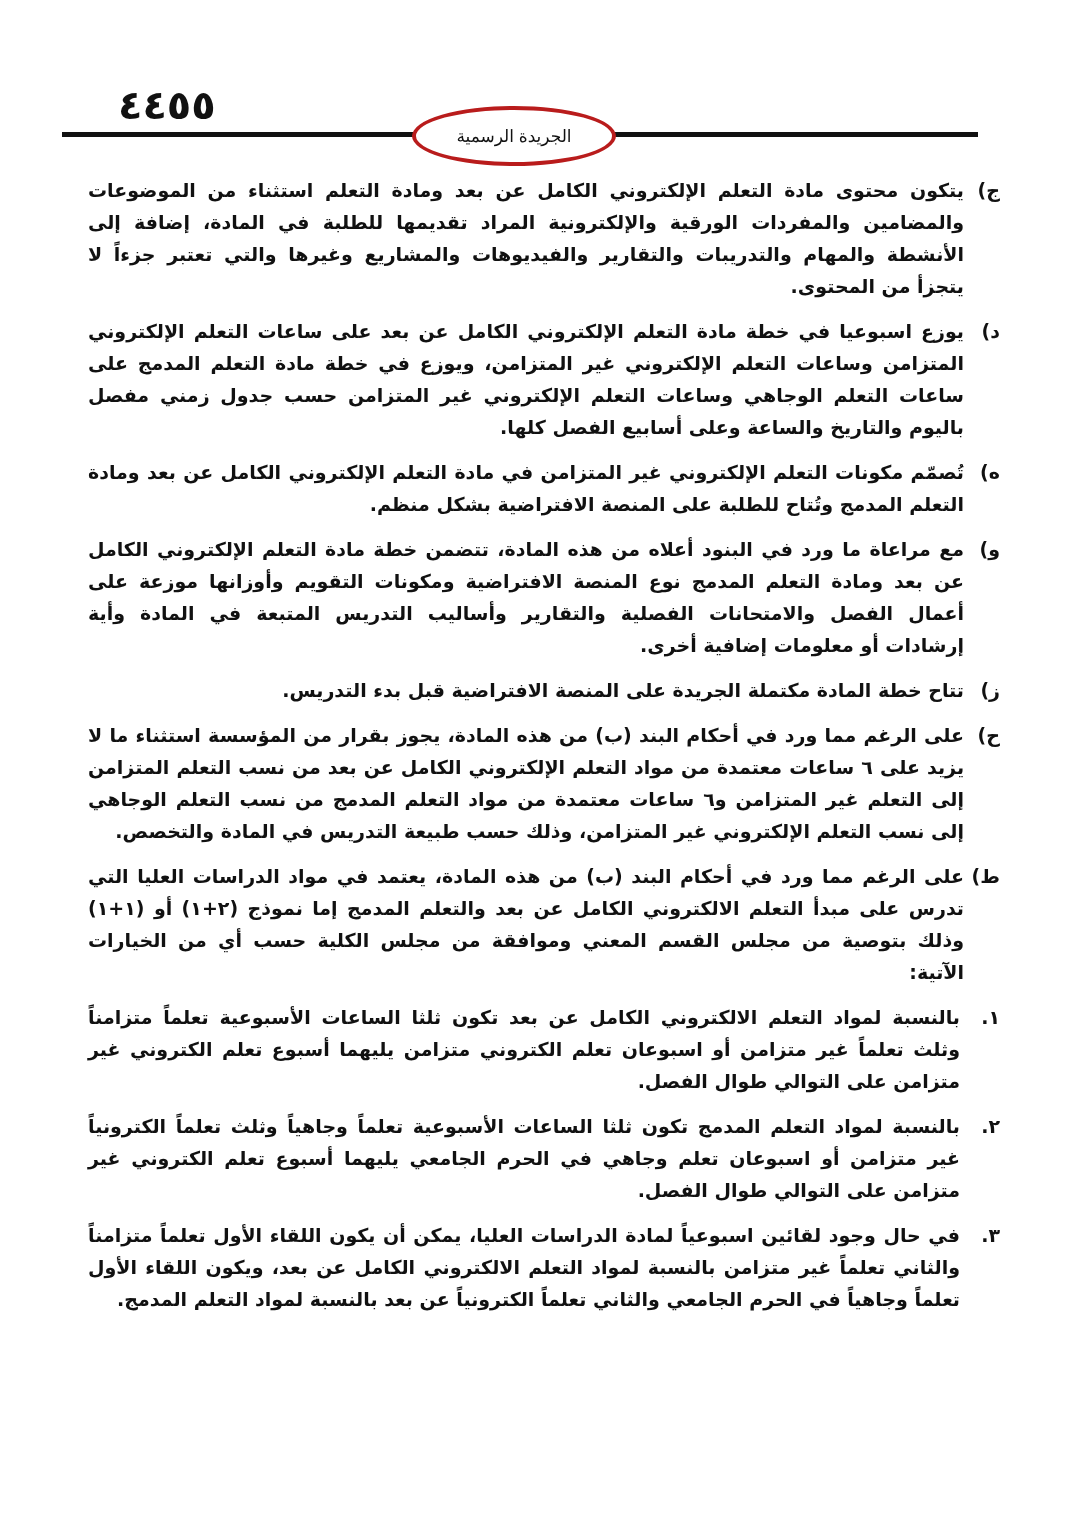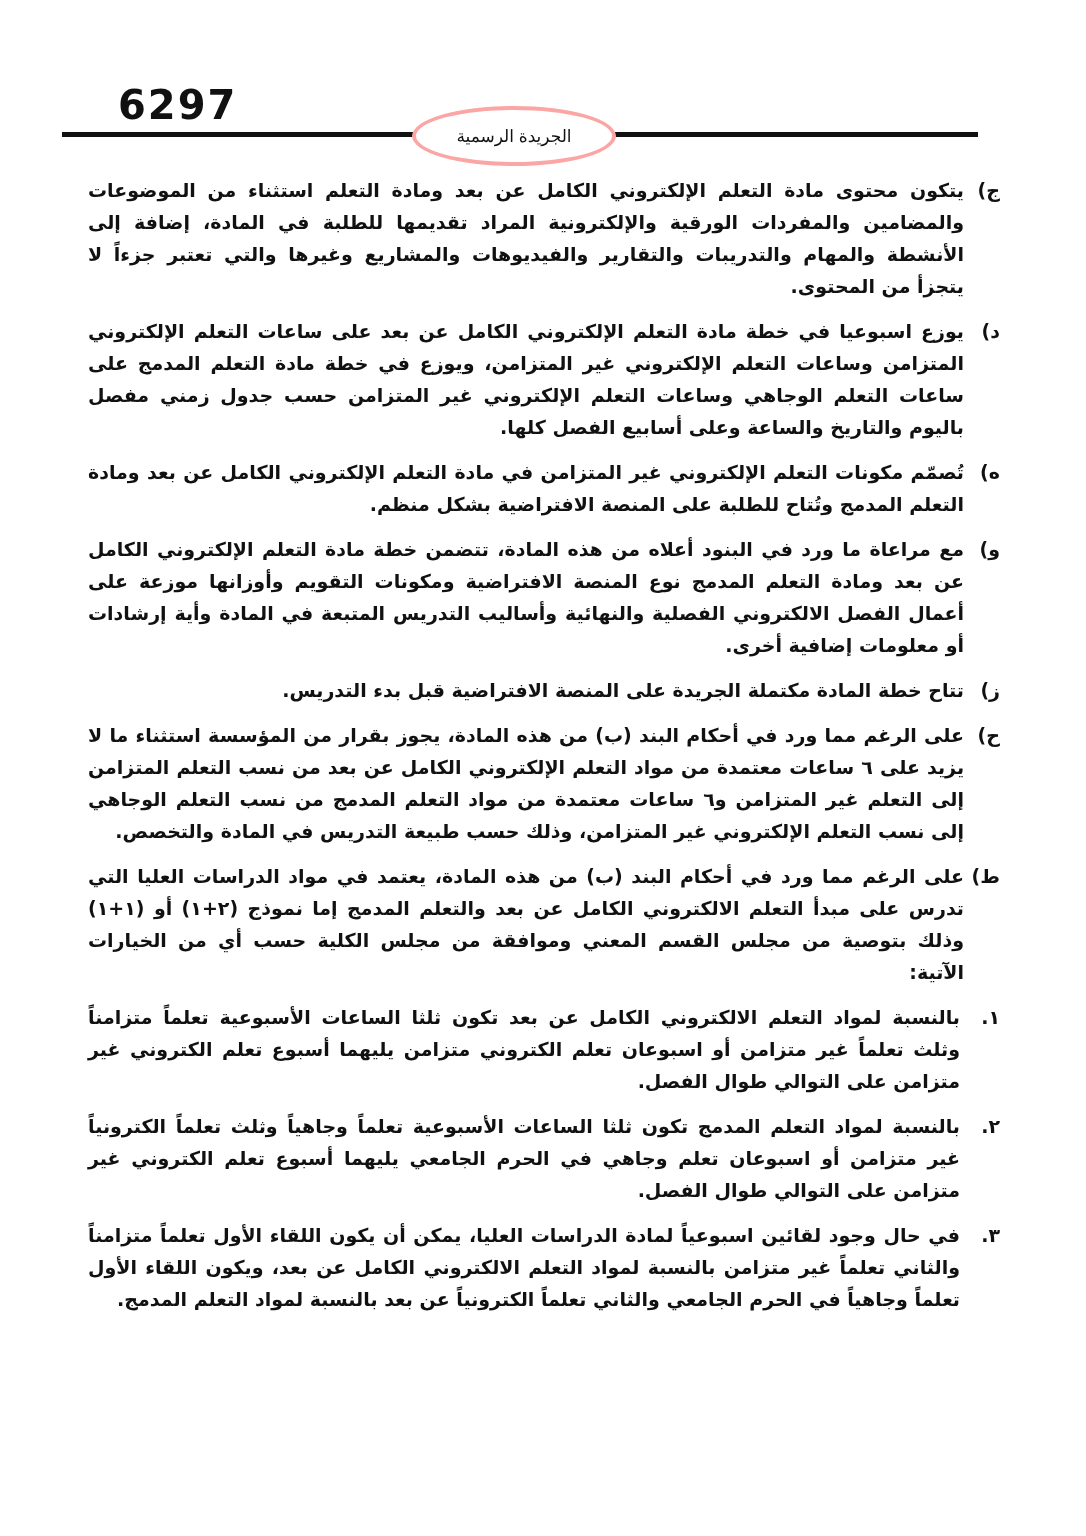--- a/index.html
+++ b/index.html
@@ -32,21 +32,21 @@
     width: 916px;
     height: 5px;
     background: #111111;
   }
   .header-oval {
     position: absolute;
     left: 412px;
     top: 106px;
     width: 204px;
     height: 60px;
-    border: 4px solid #fca5a5;
+    border: 4px solid #b91c1c;
     border-radius: 50%;
     background: #ffffff;
     display: flex;
     align-items: center;
     justify-content: center;
     box-sizing: border-box;
   }
   .header-oval span {
     font-family: "Liberation Sans", sans-serif;
     font-size: 17px;
@@ -79,42 +79,42 @@
     text-align: justify;
     text-align-last: right;
   }
   .clause.num .clause-label {
     width: 40px;
   }
 </style>
 </head>
 <body>
 
-<div class="page-number">6297</div>
+<div class="page-number">٤٤٥٥</div>
 <div class="header-rule"></div>
 <div class="header-oval">
   <span>الجريدة الرسمية</span>
 </div>
 
 <div class="content">
   <div class="clause">
     <div class="clause-label">ج)</div>
     <div class="clause-text">يتكون محتوى مادة التعلم الإلكتروني الكامل عن بعد ومادة التعلم استثناء من الموضوعات والمضامين والمفردات الورقية والإلكترونية المراد تقديمها للطلبة في المادة، إضافة إلى الأنشطة والمهام والتدريبات والتقارير والفيديوهات والمشاريع وغيرها والتي تعتبر جزءاً لا يتجزأ من المحتوى.</div>
   </div>
   <div class="clause">
     <div class="clause-label">د)</div>
     <div class="clause-text">يوزع اسبوعيا في خطة مادة التعلم الإلكتروني الكامل عن بعد على ساعات التعلم الإلكتروني المتزامن وساعات التعلم الإلكتروني غير المتزامن، ويوزع في خطة مادة التعلم المدمج على ساعات التعلم الوجاهي وساعات التعلم الإلكتروني غير المتزامن حسب جدول زمني مفصل باليوم والتاريخ والساعة وعلى أسابيع الفصل كلها.</div>
   </div>
   <div class="clause">
     <div class="clause-label">ه)</div>
     <div class="clause-text">تُصمّم مكونات التعلم الإلكتروني غير المتزامن في مادة التعلم الإلكتروني الكامل عن بعد ومادة التعلم المدمج وتُتاح للطلبة على المنصة الافتراضية بشكل منظم.</div>
   </div>
   <div class="clause">
     <div class="clause-label">و)</div>
-    <div class="clause-text">مع مراعاة ما ورد في البنود أعلاه من هذه المادة، تتضمن خطة مادة التعلم الإلكتروني الكامل عن بعد ومادة التعلم المدمج نوع المنصة الافتراضية ومكونات التقويم وأوزانها موزعة على أعمال الفصل الالكتروني الفصلية والنهائية وأساليب التدريس المتبعة في المادة وأية إرشادات أو معلومات إضافية أخرى.</div>
+    <div class="clause-text">مع مراعاة ما ورد في البنود أعلاه من هذه المادة، تتضمن خطة مادة التعلم الإلكتروني الكامل عن بعد ومادة التعلم المدمج نوع المنصة الافتراضية ومكونات التقويم وأوزانها موزعة على أعمال الفصل والامتحانات الفصلية والتقارير وأساليب التدريس المتبعة في المادة وأية إرشادات أو معلومات إضافية أخرى.</div>
   </div>
   <div class="clause">
     <div class="clause-label">ز)</div>
     <div class="clause-text">تتاح خطة المادة مكتملة الجريدة على المنصة الافتراضية قبل بدء التدريس.</div>
   </div>
   <div class="clause">
     <div class="clause-label">ح)</div>
     <div class="clause-text">على الرغم مما ورد في أحكام البند (ب) من هذه المادة، يجوز بقرار من المؤسسة استثناء ما لا يزيد على ٦ ساعات معتمدة من مواد التعلم الإلكتروني الكامل عن بعد من نسب التعلم المتزامن إلى التعلم غير المتزامن و٦ ساعات معتمدة من مواد التعلم المدمج من نسب التعلم الوجاهي إلى نسب التعلم الإلكتروني غير المتزامن، وذلك حسب طبيعة التدريس في المادة والتخصص.</div>
   </div>
   <div class="clause">

